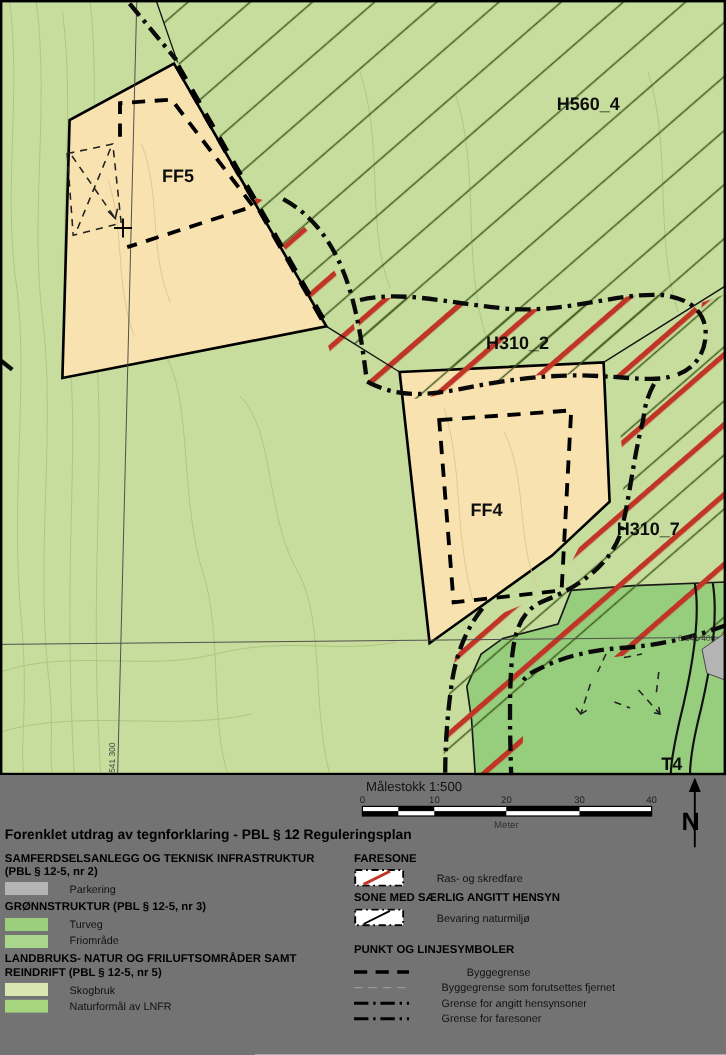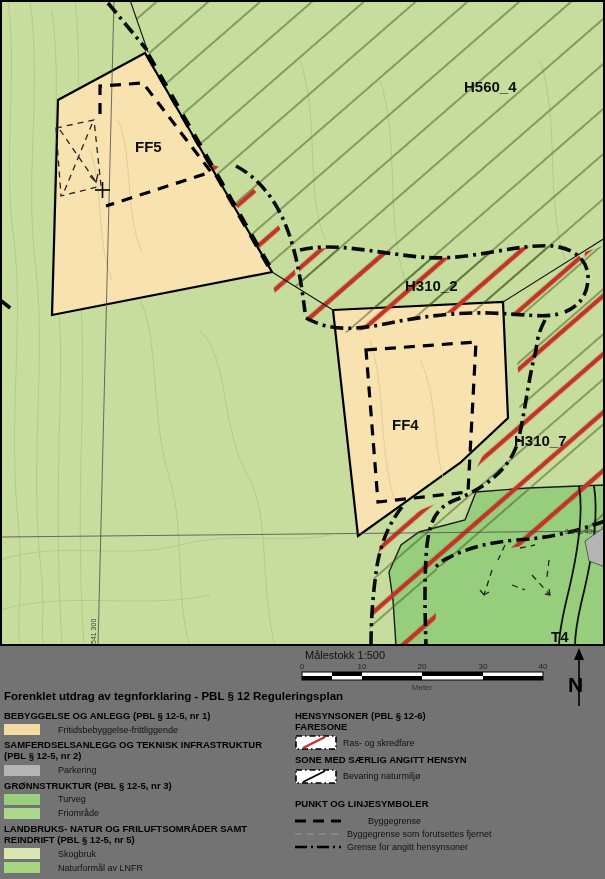--- a/index.html
+++ b/index.html
@@ -13,21 +13,21 @@
   .sbtick{font-family:"Liberation Sans",sans-serif;font-size:8px;fill:#222;}
   .sbunit{font-family:"Liberation Sans",sans-serif;font-size:8px;fill:#333;}
   .north{font-family:"Liberation Sans",sans-serif;font-weight:bold;font-size:21px;fill:#000;}
   #legend-title{position:absolute;left:4px;top:690px;width:420px;
                 font-weight:bold;font-size:11.5px;color:#000;}
   .lg-col{position:absolute;}
   .lg-head{font-weight:bold;font-size:9.5px;color:#000;line-height:1.18;}
   .lg-row{display:flex;align-items:center;margin:3px 0 2px 0;}
   .lg-row .sw{flex:0 0 auto;}
   .lg-label{font-size:9px;color:#111;margin-left:18px;}
-  .lg-label2{font-size:9px;color:#111;margin-left:6px;}
+  .lg-label2{font-size:9px;color:#111;margin-left:27px;}
   .sec{margin-bottom:4px;}
 </style>
 </head>
 <body>
 
 <div id="stage">
 
   <svg id="mapsvg" width="605" height="646" viewBox="0 0 605 646">
     <defs>
       <pattern id="hatch" width="34" height="34" patternUnits="userSpaceOnUse" patternTransform="rotate(-41)">
@@ -177,29 +177,20 @@
       <line x1="294" y1="12" x2="294" y2="60" stroke="#000" stroke-width="1.6"></line>
       <polygon points="294,2 289,14 299,14" fill="#000"></polygon>
       <text x="283" y="46" class="north">N</text>
     </g>
   </svg>
 
   <div id="legend-title">Forenklet utdrag av tegnforklaring - PBL § 12 Reguleringsplan</div>
 
   <div class="lg-col" style="left:4px;top:710px;width:282px;">
     <div class="sec">
-      <div class="lg-head">BEBYGGELSE OG ANLEGG (PBL § 12-5, nr 1)</div>
-      <div class="lg-row">
-        <svg class="sw" width="36" height="11">
-            <rect width="36" height="11" fill="#f2dca4"></rect>
-          </svg>
-        <span class="lg-label">Fritidsbebyggelse-frittliggende</span>
-      </div>
-    </div>
-    <div class="sec">
       <div class="lg-head">SAMFERDSELSANLEGG OG TEKNISK INFRASTRUKTUR (PBL § 12-5, nr 2)</div>
       <div class="lg-row">
         <svg class="sw" width="36" height="11">
             <rect width="36" height="11" fill="#b4b4b4"></rect>
           </svg>
         <span class="lg-label">Parkering</span>
       </div>
     </div>
     <div class="sec">
       <div class="lg-head">GRØNNSTRUKTUR (PBL § 12-5, nr 3)</div>
@@ -227,21 +218,20 @@
       <div class="lg-row">
         <svg class="sw" width="36" height="11">
             <rect width="36" height="11" fill="#a5d57f"></rect>
           </svg>
         <span class="lg-label">Naturformål av LNFR</span>
       </div>
     </div>
   </div>
 
   <div class="lg-col" style="left:295px;top:710px;width:308px;">
-    <div class="lg-head">HENSYNSONER (PBL § 12-6)</div>
     <div class="lg-head">FARESONE</div>
     <div class="lg-row">
       <svg class="sw" width="42" height="15">
         <rect x="1" y="1" width="40" height="13" fill="#fff" stroke="#000" stroke-width="1.6" stroke-dasharray="6 3 1.5 3"></rect>
         <line x1="8" y1="13" x2="30" y2="2" stroke-width="2.4" stroke="#c13526"></line>
       </svg>
       <span class="lg-label2">Ras- og skredfare</span>
     </div>
     <div class="lg-head" style="margin-top:4px;">SONE MED SÆRLIG ANGITT HENSYN</div>
     <div class="lg-row">
@@ -263,15 +253,21 @@
           <line x1="0" y1="4" x2="46" y2="4" stroke="#999" stroke-width="1" stroke-dasharray="7 5"></line>
         </svg>
       <span class="lg-label2">Byggegrense som forutsettes fjernet</span>
     </div>
     <div class="lg-row">
       <svg class="sw" width="46" height="8">
           <line x1="0" y1="4" x2="46" y2="4" stroke="#000" stroke-width="2.6" stroke-dasharray="12 4 2 4"></line>
         </svg>
       <span class="lg-label2">Grense for angitt hensynsoner</span>
     </div>
+    <div class="lg-row">
+      <svg class="sw" width="46" height="8">
+          <line x1="0" y1="4" x2="46" y2="4" stroke="#000" stroke-width="2.6" stroke-dasharray="12 4 2 4"></line>
+        </svg>
+      <span class="lg-label2">Grense for faresoner</span>
+    </div>
   </div>
 
 </div>
 
 </body></html>

